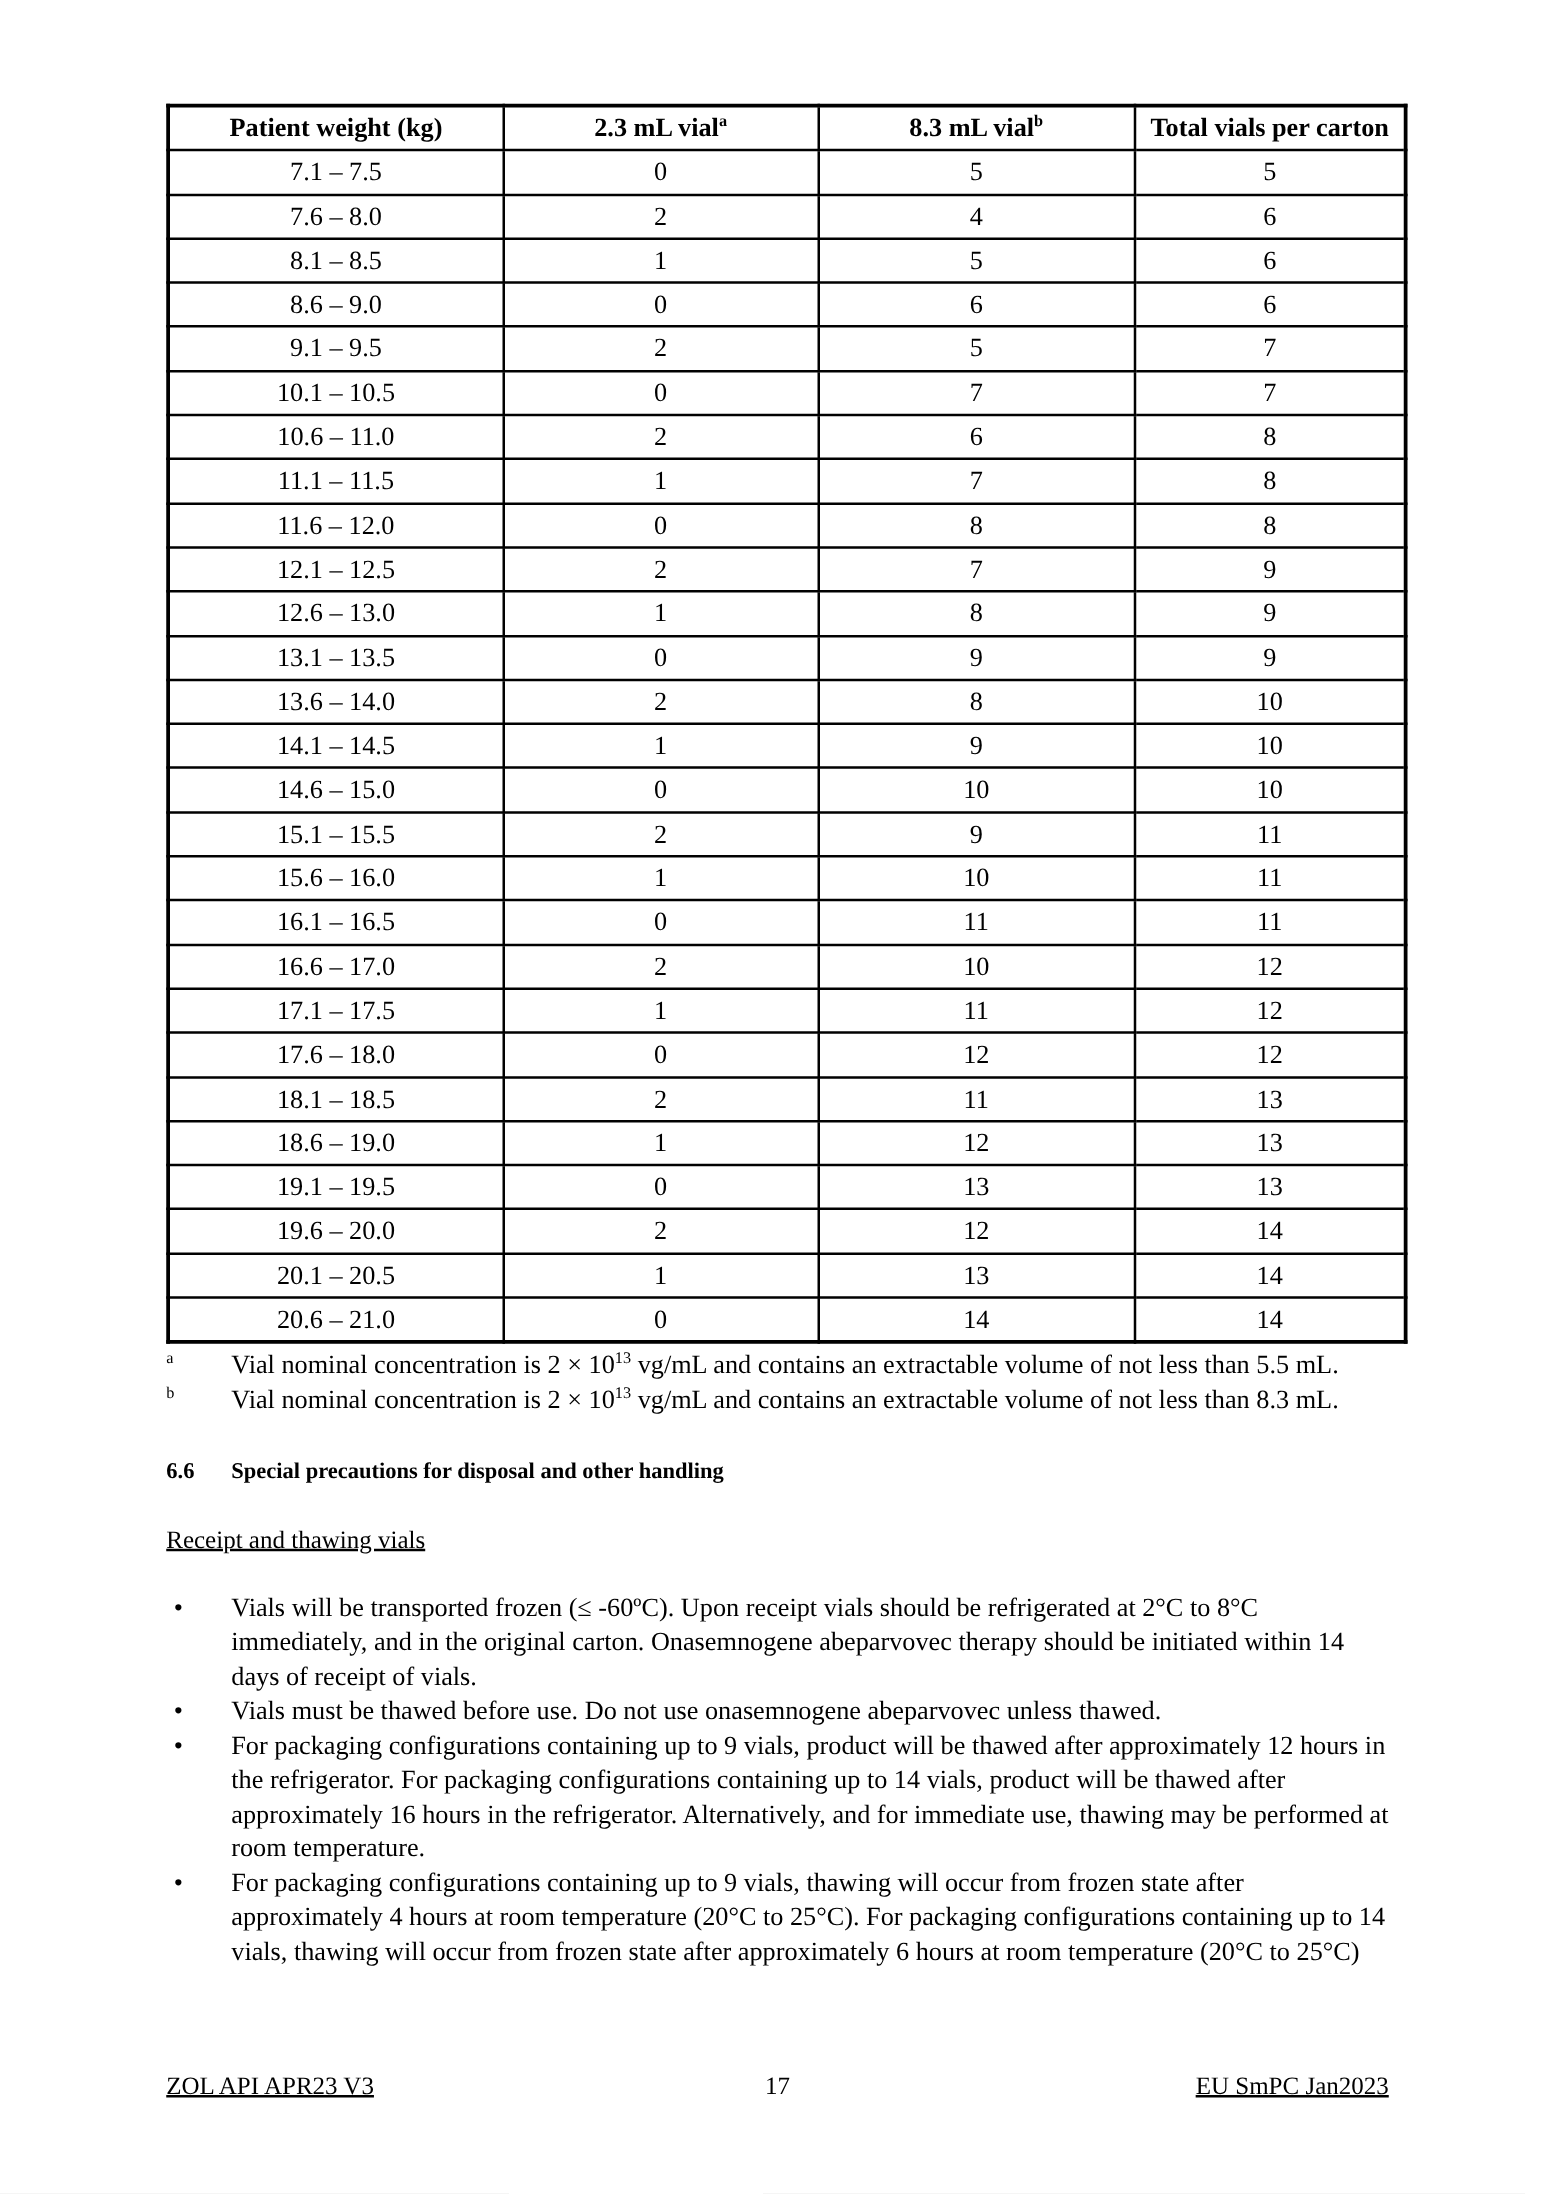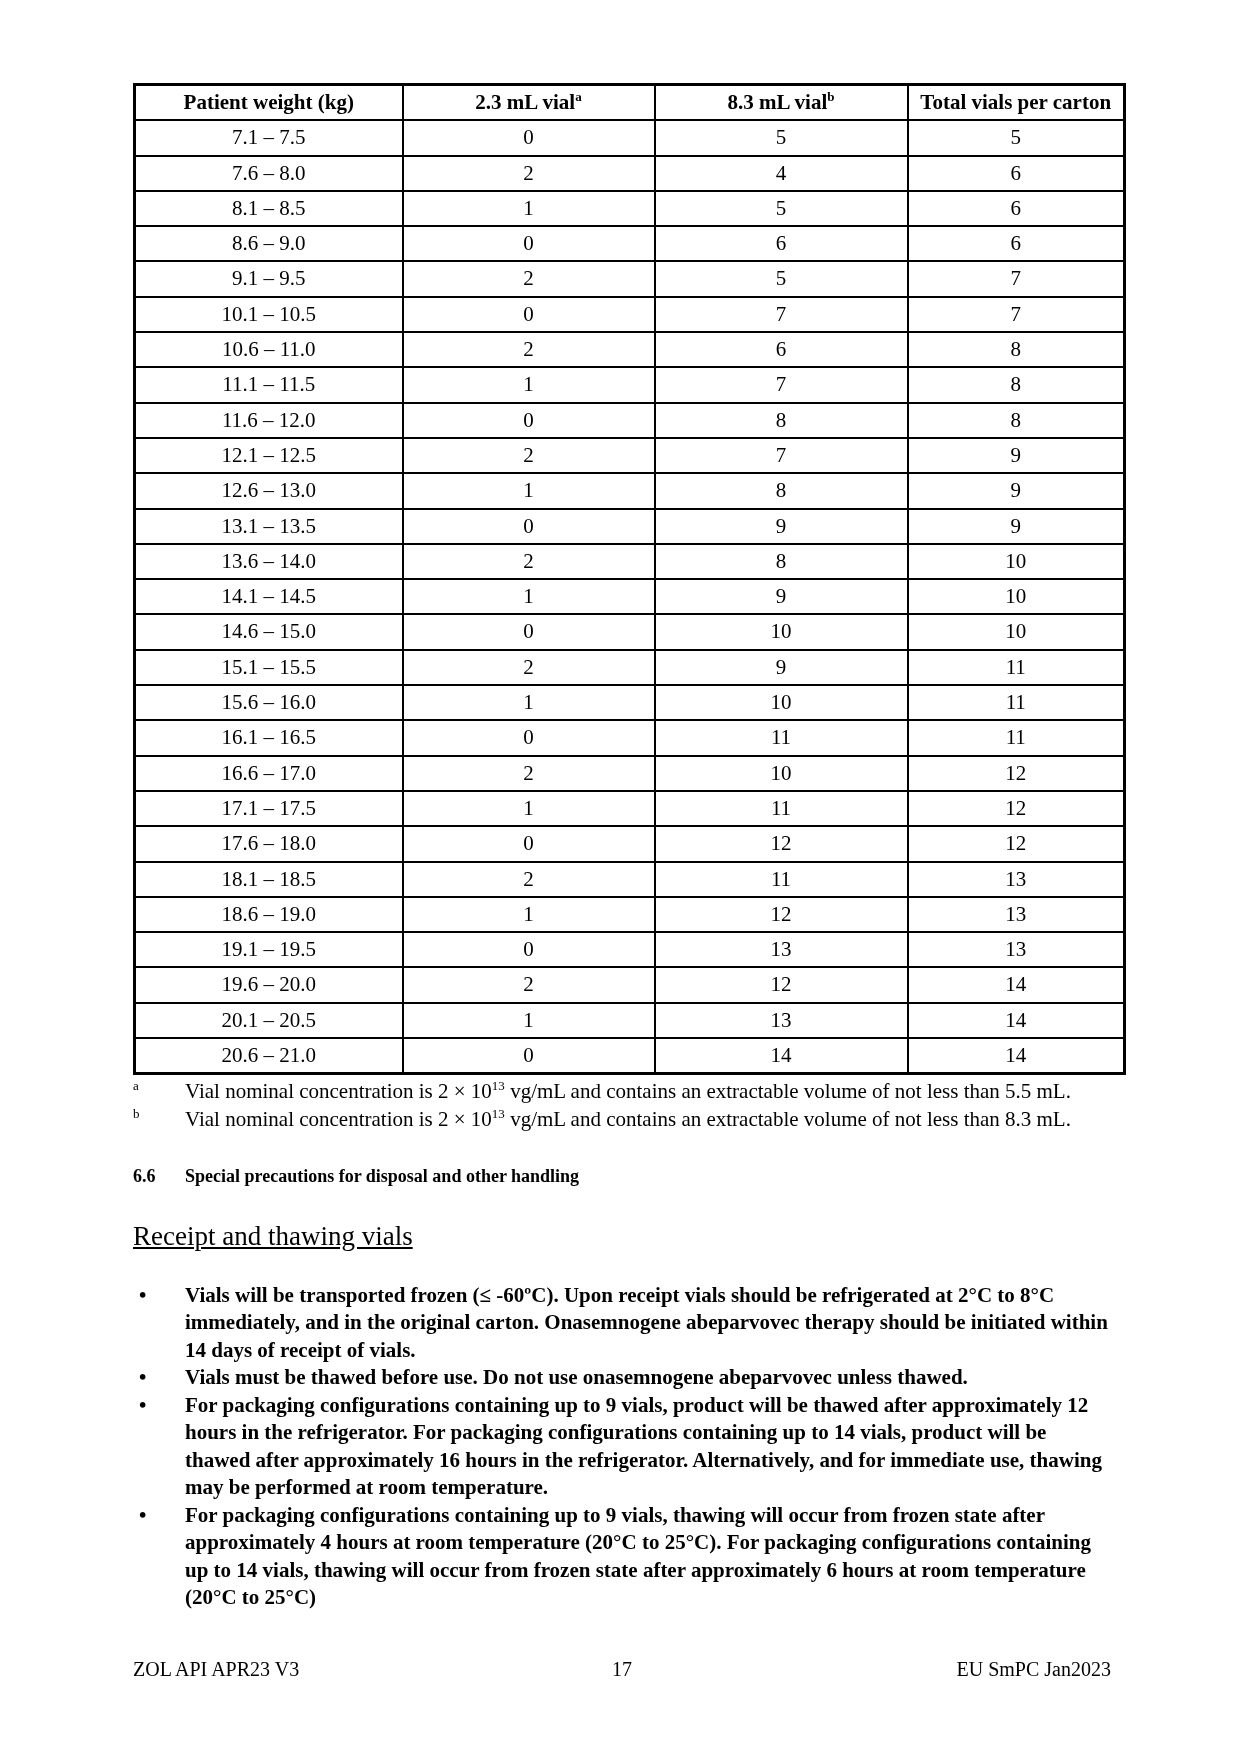--- a/index.html
+++ b/index.html
@@ -68,50 +68,50 @@
     font-size: 18px;
     font-weight: bold;
     line-height: 1.3;
   }
   .sec-num {
     width: 52px;
     flex: 0 0 52px;
   }
   .subheading {
     margin-top: 30px;
-    font-size: 27px;
+    font-size: 20px;
     line-height: 1.3;
     text-decoration: underline;
   }
   ul.bullets {
     margin: 28px 0 0 0;
     padding: 0 0 0 52px;
     list-style: none;
   }
   ul.bullets li {
     position: relative;
     font-size: 21px;
     line-height: 1.31;
     width: 930px;
-    font-weight: bold;
   }
   ul.bullets li::before {
     content: "\2022";
     position: absolute;
     left: -46px;
     top: 0;
   }
   .footer {
     position: absolute;
     left: 133px;
     top: 1658px;
     width: 978px;
     font-size: 20px;
     display: flex;
     justify-content: space-between;
+    text-decoration: underline;
   }
   .footer-center {
     position: absolute;
     left: 0;
     width: 100%;
     text-align: center;
   }
   .footer span { position: relative; }
   .footer .footer-center { position: absolute; }
 </style>

